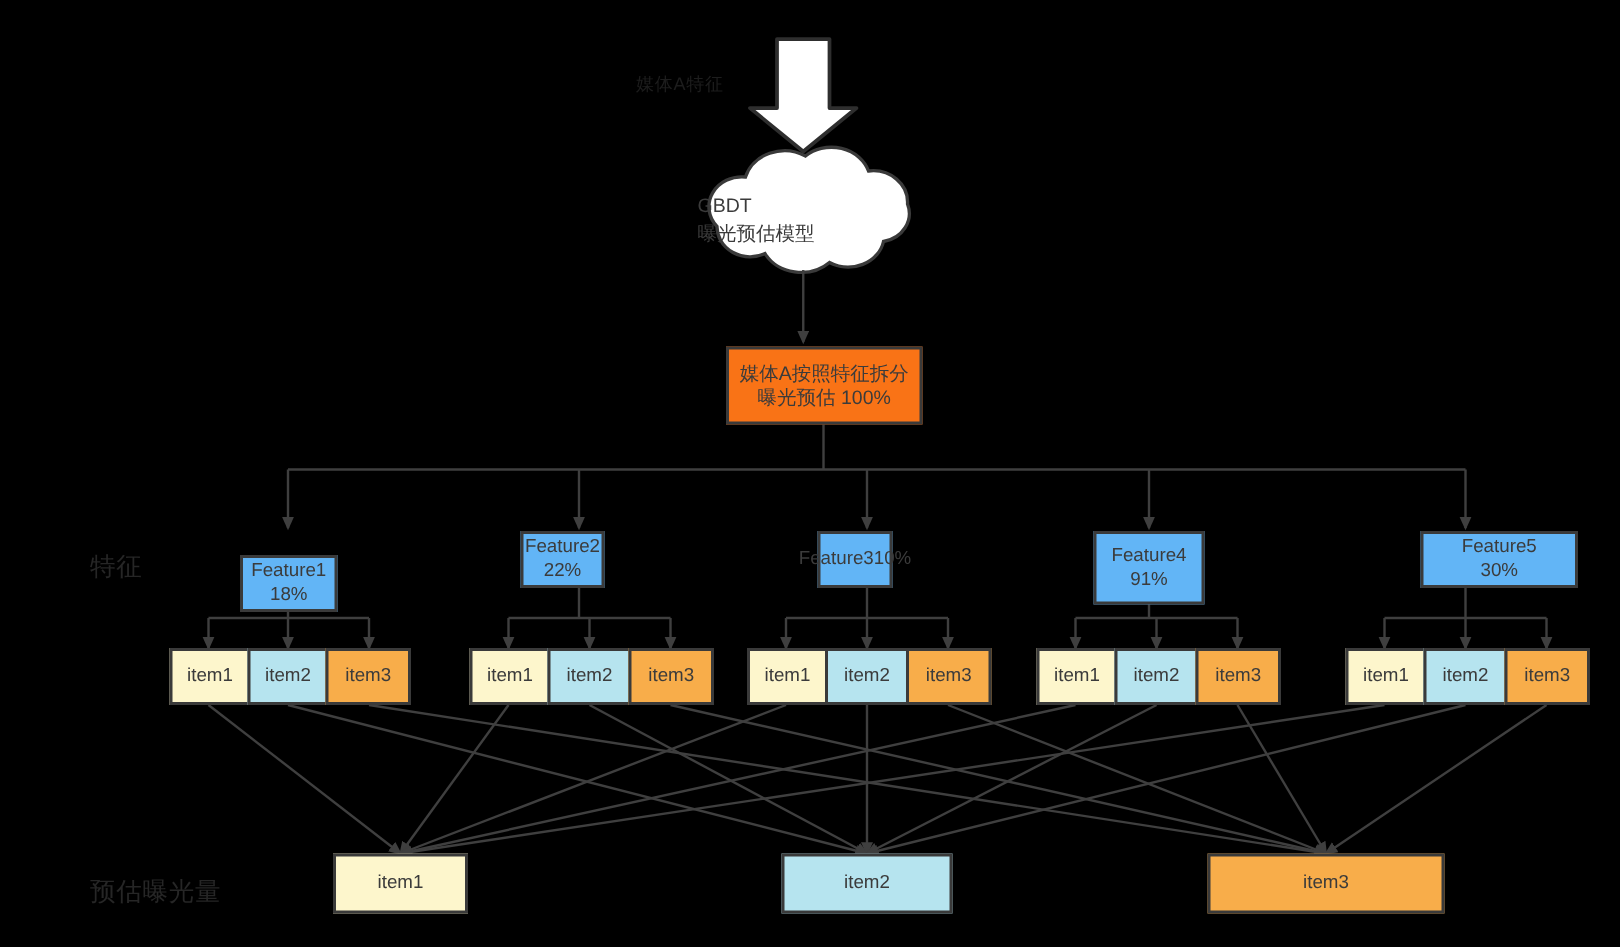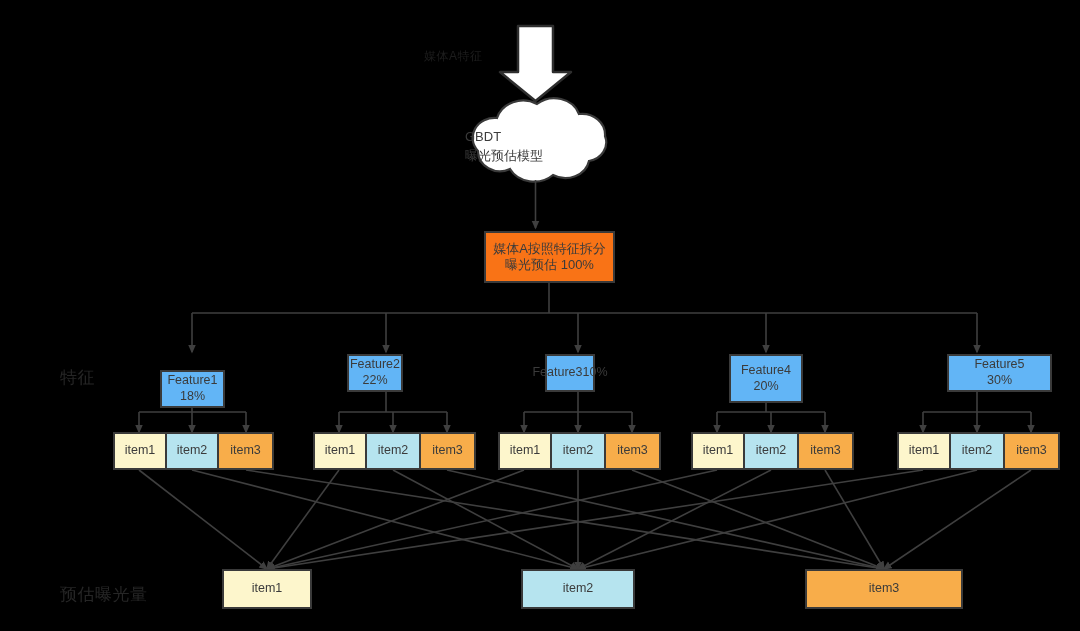--- a/index.html
+++ b/index.html
@@ -149,21 +149,21 @@
   <div class="node feature" style="left:347px;top:354px;width:56px;height:38px;flex-direction:column;">
     <div>Feature2</div>
     <div>22%</div>
   </div>
   <div class="node feature" style="left:545px;top:354px;width:50px;height:38px;flex-direction:row;">
     <div>Feature3</div>
     <div>10%</div>
   </div>
   <div class="node feature" style="left:729px;top:354px;width:74px;height:49px;flex-direction:column;">
     <div>Feature4</div>
-    <div>20%</div>
+    <div>91%</div>
   </div>
   <div class="node feature" style="left:925px;top:354px;width:105px;height:38px;flex-direction:column;margin-left:22px;">
     <div>Feature5</div>
     <div>30%</div>
   </div>
 
   <div class="node it1" style="left:113px;top:432px;width:54px;height:38px;">item1</div>
   <div class="node it2" style="left:165px;top:432px;width:54px;height:38px;">item2</div>
   <div class="node it3" style="left:217px;top:432px;width:57px;height:38px;">item3</div>
 

